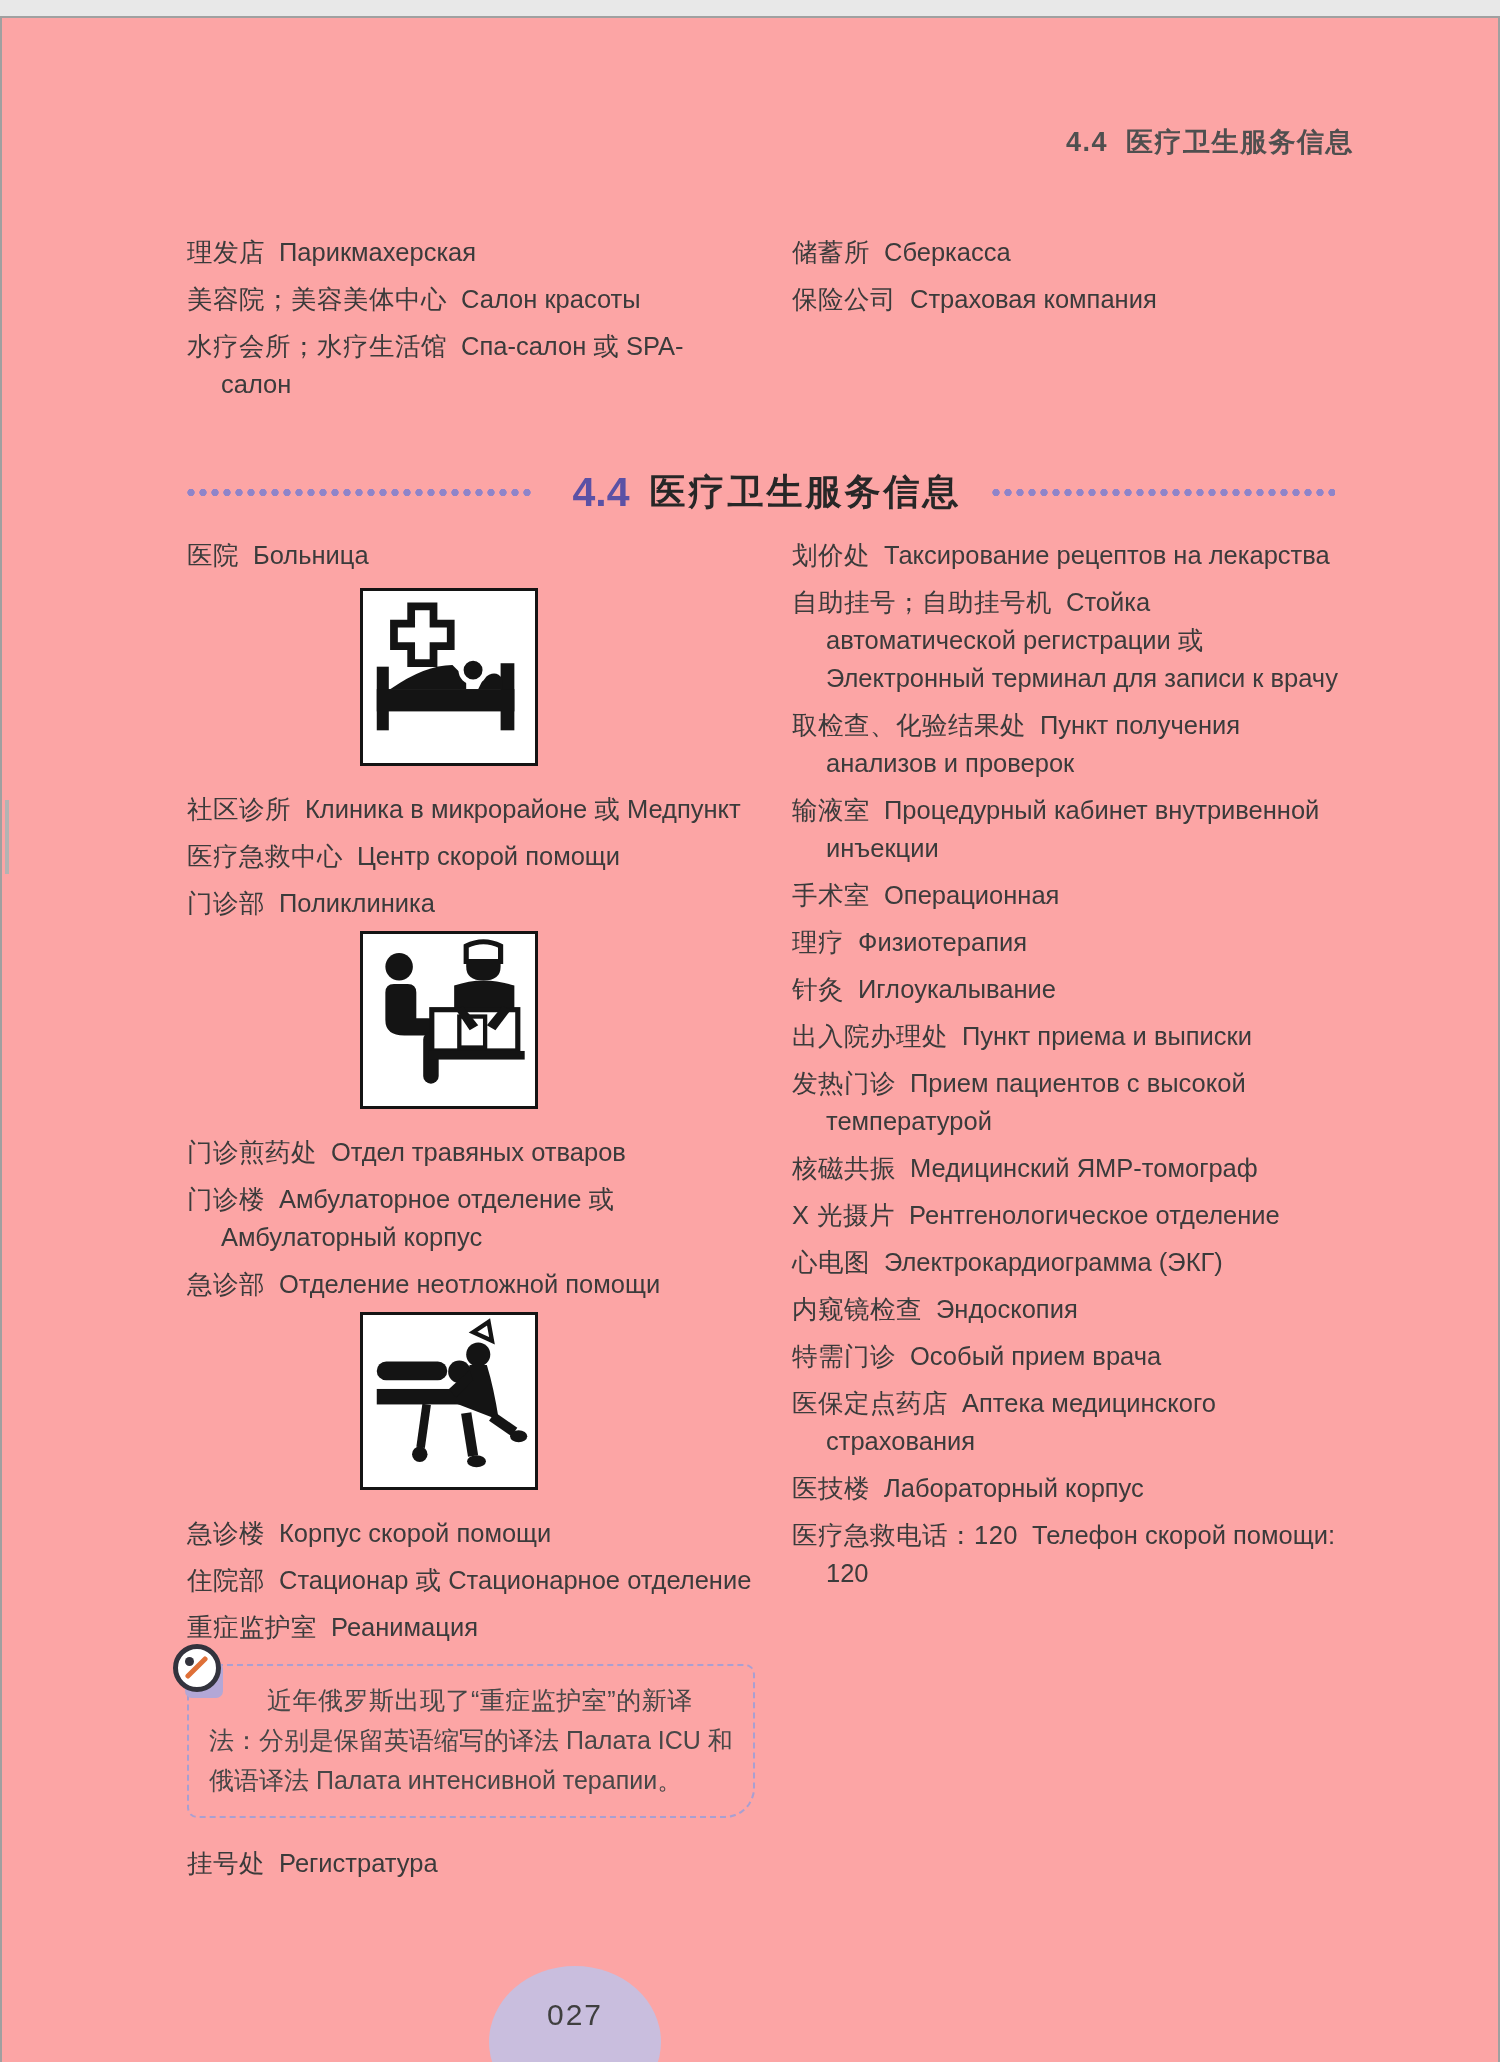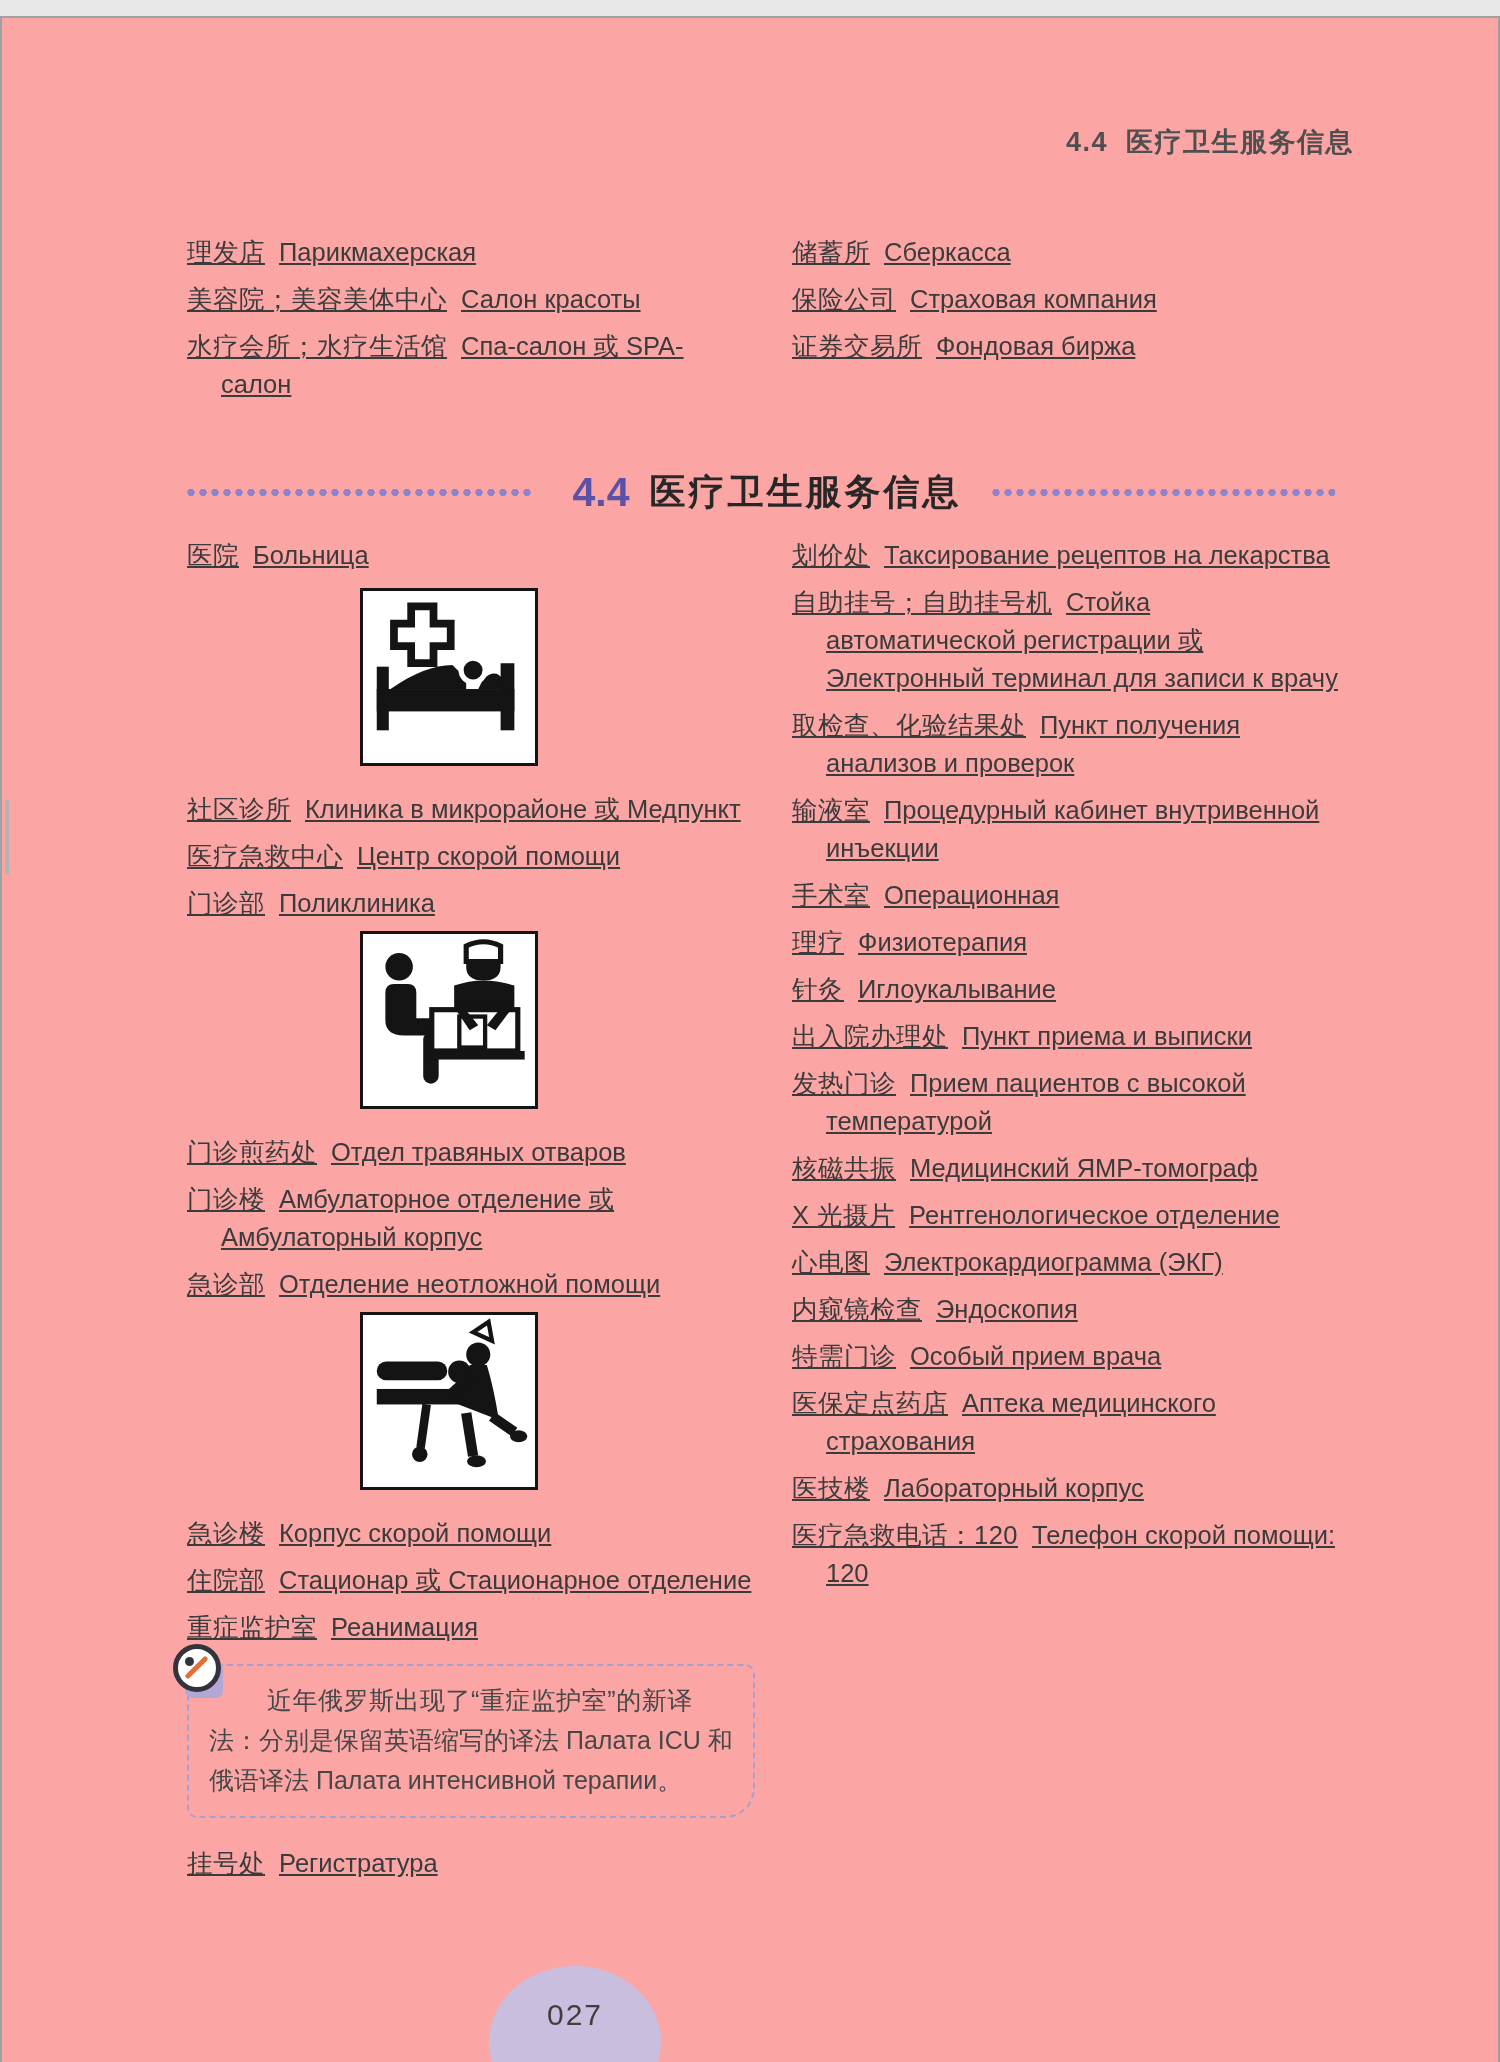--- a/index.html
+++ b/index.html
@@ -10,21 +10,21 @@
   }
   .hdr{
     position:absolute;top:106px;right:144px;font-size:27px;font-weight:bold;
     color:#4f4f4f;letter-spacing:1.5px;white-space:pre;
   }
   .col{position:absolute;}
   .top-left{top:215px;left:185px;width:565px;}
   .top-right{top:215px;left:790px;width:565px;}
   .entry{
     font-size:25.5px;line-height:38px;margin:0 0 9px 0;
-    padding-left:34px;text-indent:-34px;color:#3b3b3b;text-decoration:underline;
+    padding-left:34px;text-indent:-34px;color:#3b3b3b;
   }
   .entry .zh{margin-right:14px;letter-spacing:0.5px;}
   
   .titlebar{
     position:absolute;top:446px;left:185px;width:1148px;height:56px;
     display:flex;align-items:center;
   }
   .dots{
     flex:1;height:9px;
     background:radial-gradient(circle at 4px 4.5px, #8f84c9 3.4px, transparent 4px);
@@ -72,21 +72,20 @@
   <div class="edge-mark"></div>
 
   <div class="col top-left">
     <p class="entry"><span class="zh">理发店</span><span class="ru">Парикмахерская</span></p>
     <p class="entry"><span class="zh">美容院；美容美体中心</span><span class="ru">Салон красоты</span></p>
     <p class="entry"><span class="zh">水疗会所；水疗生活馆</span><span class="ru">Спа-салон 或 SPA-салон</span></p>
   </div>
   <div class="col top-right">
     <p class="entry"><span class="zh">储蓄所</span><span class="ru">Сберкасса</span></p>
     <p class="entry"><span class="zh">保险公司</span><span class="ru">Страховая компания</span></p>
-    <p class="entry"><span class="zh">证券交易所</span><span class="ru">Фондовая биржа</span></p>
   </div>
 
   <div class="titlebar">
     <div class="dots"></div>
     <span class="title-num">4.4</span>
     <span class="title-text">医疗卫生服务信息</span>
     <div class="dots"></div>
   </div>
 
   <div class="col main-left">

